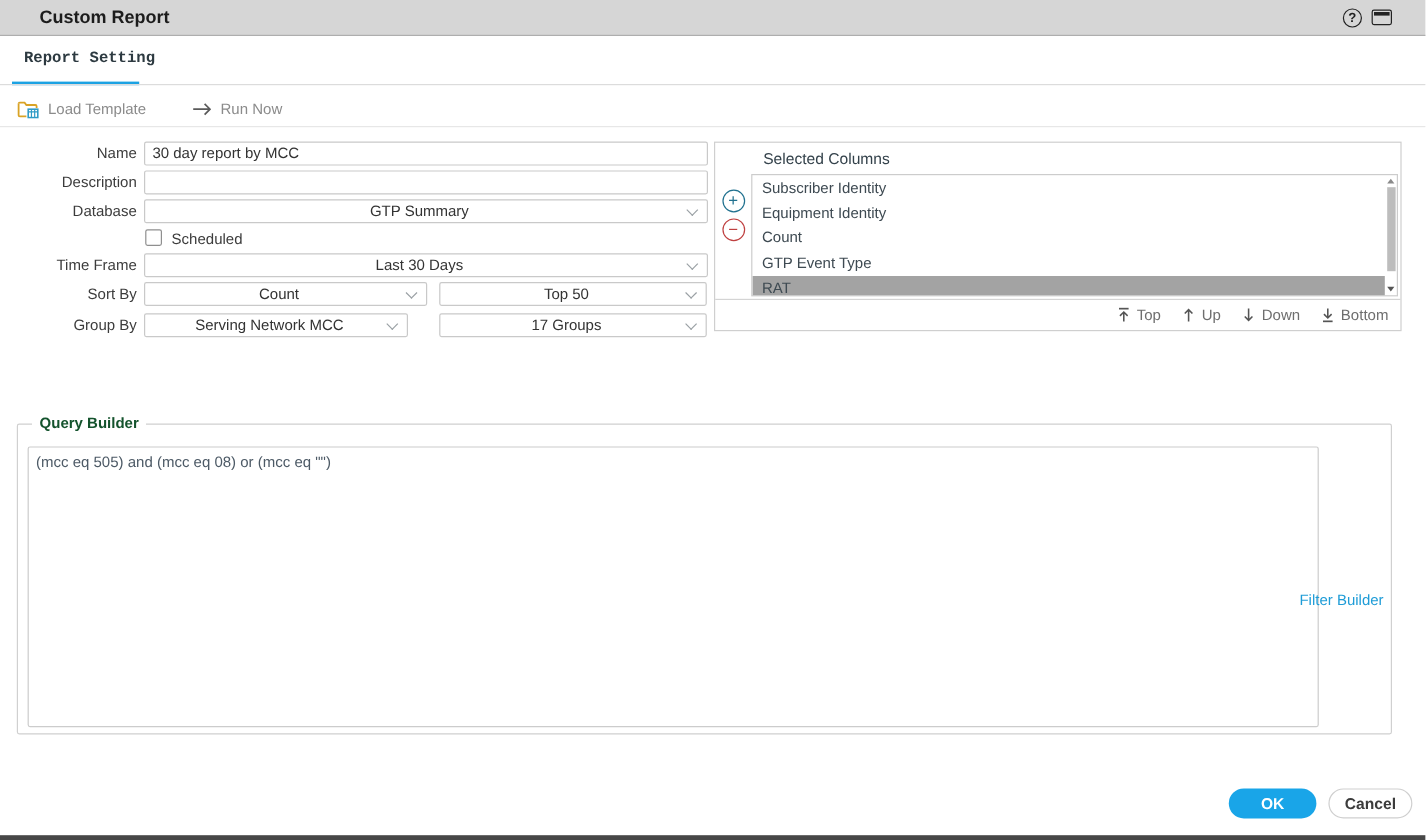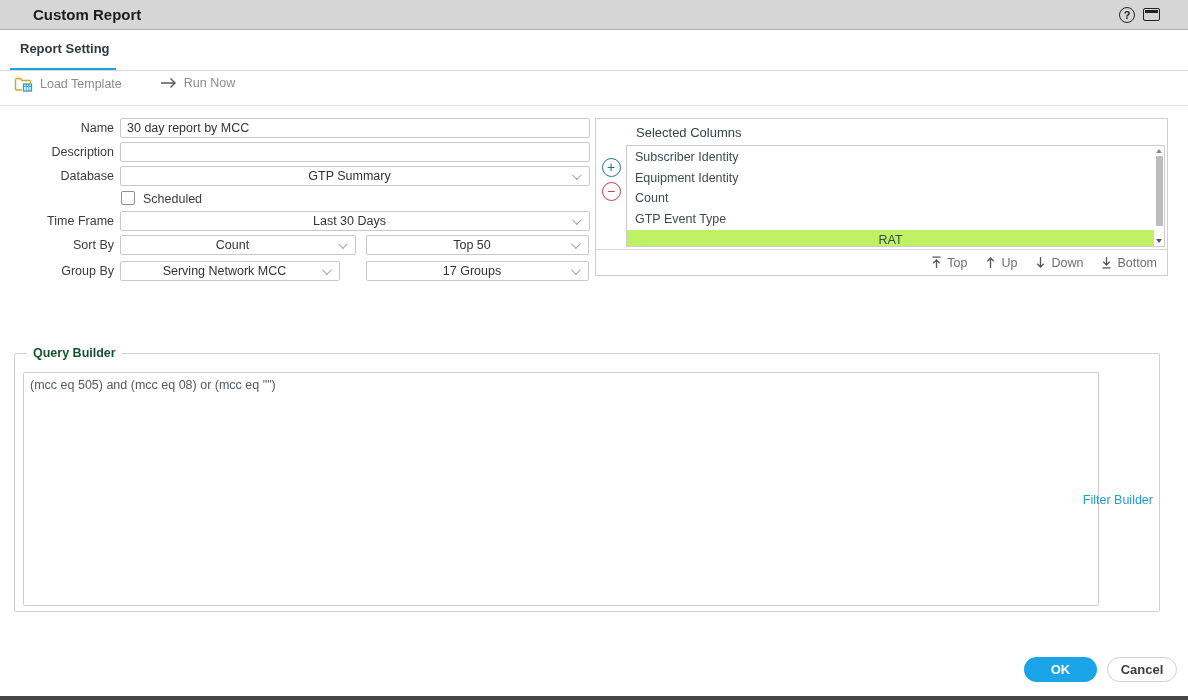--- a/index.html
+++ b/index.html
@@ -22,25 +22,25 @@
   .titlebar .tb-icons { margin-left:auto; display:flex; align-items:center; gap:8px; }
   .help-icon {
     width:16px; height:16px; border:1.6px solid #222; border-radius:50%;
     display:flex; align-items:center; justify-content:center;
     font-size:11px; font-weight:700; color:#222; cursor:pointer;
   }
   .window-icon { width:17px; height:13px; border:1.5px solid #222; border-radius:2px; position:relative; cursor:pointer; }
   .window-icon::before { content:""; position:absolute; left:1px; right:1px; top:1px; height:3px; background:#222; }
   
   .tabrow { position:absolute; top:31px; left:0; right:0; height:40px; background:#fff; }
-  .tab { position:absolute; left:20px; top:10px; font-size:13px; font-weight:700; color:#2d3a41; cursor:pointer; }
+  .tab { position:absolute; left:20px; top:10px; font-size:13px; font-weight:700; color:#2d3a41; cursor:pointer;font-family:Liberation Mono, monospace; }
   .tab-underline { position:absolute; left:10px; top:37px; width:106px; height:3px; background:#1ba2e3; }
   .tabrow .fullline { position:absolute; left:0; right:0; top:39px; height:1px; background:#dcdcdc; }
   
-  .toolbar { position:absolute; top:76px; left:0; right:0; height:30px; display:flex; align-items:flex-start; gap:38px; padding:0 14px; border-bottom:1px solid #e7e7e7; }
+  .toolbar { position:absolute; top:76px; left:0; right:0; height:30px; display:flex; align-items:center; gap:38px; padding:0 14px; border-bottom:1px solid #e7e7e7; }
   .tool-btn { display:flex; align-items:center; gap:7px; color:#8b8b8b; cursor:pointer; }
   .tool-btn svg { display:block; }
   
   .form-row { position:absolute; left:0; height:20px; }
   .form-label { position:absolute; left:0; width:114px; text-align:right; line-height:20px; color:#3c3c3c;padding-left:18px; }
   .tbox {
     position:absolute; height:20px; background:#fff;
     border:1px solid #c9c9c9; border-radius:2px;
     font-family:"Liberation Sans",sans-serif; font-size:12.5px; color:#333;
     padding:0 6px; line-height:18px; outline:none;
@@ -55,21 +55,21 @@
   .cols-body { flex:1; display:flex; }
   .col-panel { display:flex; flex-direction:column; }
   .col-panel.left { width:282px; }
   .col-panel.right { flex:1; }
   .col-header { height:26px; padding:6px 10px 2px 10px; font-size:13px; color:#34424b; }
   .listbox { position:relative; flex:1; border:1px solid #ccc; background:#fff; overflow:hidden; margin:0 0 2px 4px; }
   .col-panel.right .listbox { margin:0 2px 2px 0; }
   .list-items { position:absolute; left:0; top:1px; right:16px; }
   .col-panel.right .list-items { right:10px; }
   .list-item { padding:0 8px; line-height:20.7px; color:#3e4a52; white-space:nowrap; cursor:pointer; }
-  .list-item.selected { background:#bef264;text-align:center; }
+  .list-item.selected { background:#a3a3a3; }
   
   .scroll-wide { position:absolute; top:0; bottom:0; right:0; width:15px; background:#f6f6f6; border-left:1px solid #d8d8d8; }
   .scroll-wide .tri-up { position:absolute; top:5px; left:3px; width:0; height:0; border-left:4px solid transparent; border-right:4px solid transparent; border-bottom:5px solid #555; cursor:pointer; }
   .scroll-wide .tri-down { position:absolute; bottom:5px; left:3px; width:0; height:0; border-left:4px solid transparent; border-right:4px solid transparent; border-top:5px solid #555; cursor:pointer; }
   .scroll-wide .thumb { position:absolute; top:38px; left:1px; width:12px; height:30px; background:#c4c4c4; cursor:grab; }
   
   .scroll-thin { position:absolute; top:0; bottom:0; right:0; width:9px; }
   .scroll-thin .tri-up { position:absolute; top:3px; left:1px; width:0; height:0; border-left:3.5px solid transparent; border-right:3.5px solid transparent; border-bottom:4px solid #8a8a8a; cursor:pointer; }
   .scroll-thin .tri-down { position:absolute; bottom:3px; left:1px; width:0; height:0; border-left:3.5px solid transparent; border-right:3.5px solid transparent; border-top:4px solid #555; cursor:pointer; }
   .scroll-thin .thumb { position:absolute; top:10px; left:1px; width:7px; height:70px; background:#bdbdbd; cursor:grab; }

